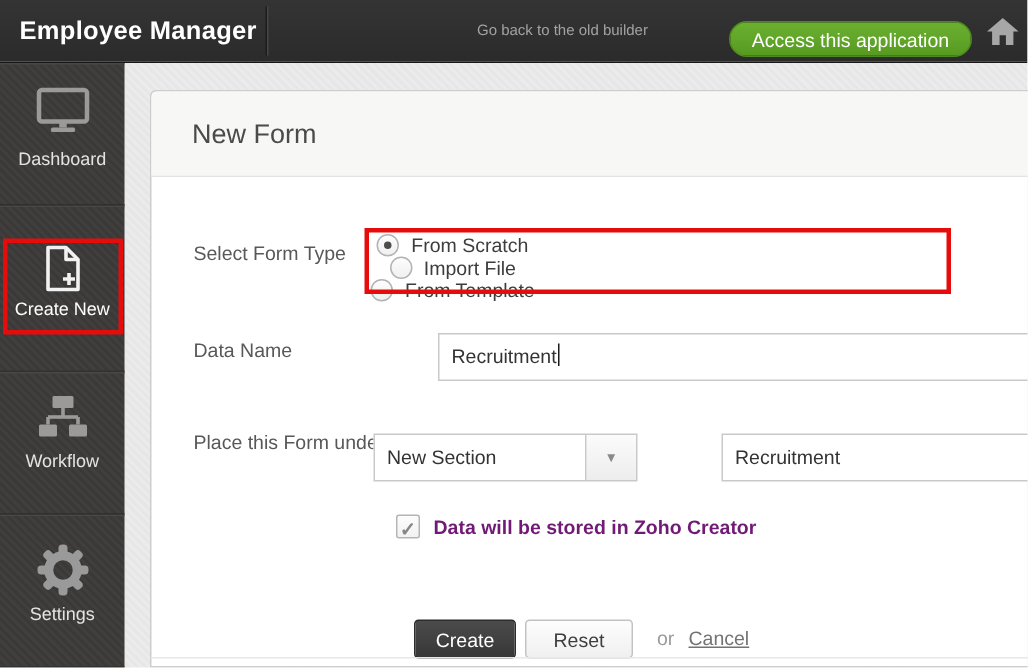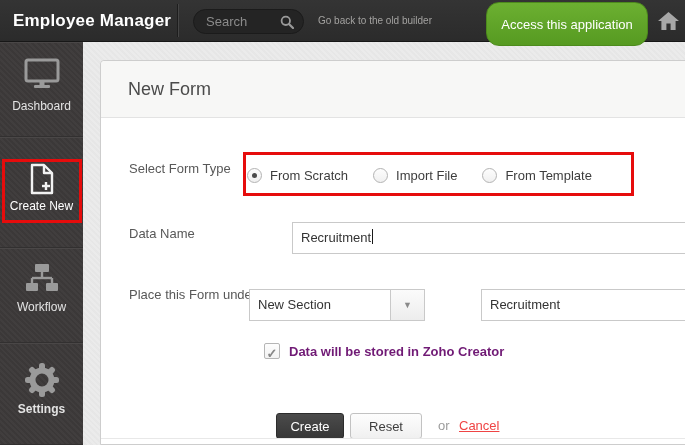--- a/index.html
+++ b/index.html
@@ -25,21 +25,21 @@
   }
   .search-pill input {
     position:absolute; left:12px; top:2px; width:72px; height:19px;
     background:transparent; border:none; outline:none; color:#bdbdbd; font-size:13px;
     font-family:"Liberation Sans", sans-serif;
   }
   .search-pill input::placeholder { color:#8b8b8b; opacity:1; }
   .search-icon { position:absolute; right:9px; top:5px; width:14px; height:14px; }
   .old-builder { position:absolute; left:318px; top:0; line-height:41px; color:#a3a2a0; font-size:10px; }
   .access-btn {
-    position:absolute; left:486px; top:2px; width:162px; height:44px;
+    position:absolute; left:486px; top:14px; width:162px; height:24px;
     background:linear-gradient(#6cb031,#569a21); border:1px solid #4d8b1c; border-radius:13px;
     color:#fff; font-size:13px; font-family:"Liberation Sans", sans-serif;
     text-align:center; cursor:pointer;
   }
   .home-btn { position:absolute; left:657px; top:10px; width:23px; height:22px; cursor:pointer; }
 
   
   #sidebar {
     position:absolute; left:0; top:42px; width:83px; height:403px;
     background-color:#3d3a3a;
@@ -50,21 +50,21 @@
   .side-item .s-label { position:absolute; left:0; width:83px; text-align:center; color:#e3e3e3; font-size:12px; }
   #item-dashboard { top:0; height:95px; }
   #item-dashboard .s-icon { top:16px; }
   #item-dashboard .s-label { top:57px; }
   #item-create { top:95px; height:111px; }
   #item-create .s-icon { top:26px; }
   #item-create .s-label { top:62px; color:#ffffff; }
   #item-workflow { top:206px; height:95px; }
   #item-workflow .s-icon { top:14px; }
   #item-workflow .s-label { top:52px; }
-  #item-settings { top:301px; height:102px;font-weight:bold; }
+  #item-settings { top:301px; height:102px; }
   #item-settings .s-icon { top:19px; }
   #item-settings .s-label { top:59px; }
 
   
   .annotation { position:absolute; border:3px solid #e60c0c; pointer-events:none; z-index:20; }
   #annotation-create { left:2px; top:159px; width:80px; height:64px; }
   #annotation-formtype { left:243px; top:152px; width:391px; height:44px; border-width:3px; }
 
   
   #panel {
@@ -77,21 +77,21 @@
   }
   .panel-title { position:absolute; left:27px; top:0; line-height:56px; font-size:18px; color:#4b4b4b; }
   .panel-bottom-line { position:absolute; left:0; right:0; top:377px; height:1px; background:#e8e8e8; }
 
   .f-label { position:absolute; font-size:13px; color:#585858; }
   #lbl-formtype { left:28px; top:100px; }
   #lbl-formname { left:28px; top:165px; }
   #lbl-placeunder { left:28px; top:226px; }
 
   
-  .radio-group { position:absolute; left:146px; top:95px; height:38px; display:flex; align-items:center; }
+  .radio-group { position:absolute; left:146px; top:95px; height:38px; display:flex; align-items:center;flex-direction:column; }
   .radio-opt { display:flex; align-items:center; margin-right:25px; cursor:pointer; }
   .radio-circle {
     width:15px; height:15px; border:1px solid #b3b3b3; border-radius:50%;
     background:linear-gradient(#fdfdfd,#f0f0f0); position:relative; margin-right:8px;
   }
   .radio-circle.checked::after {
     content:""; position:absolute; left:4px; top:4px; width:5px; height:5px;
     border-radius:50%; background:#4c4c4c;
   }
   .radio-label { font-size:13px; color:#3d3d3d; }
@@ -121,37 +121,30 @@
     width:16px; height:16px; border:1px solid #b5b5b5; background:linear-gradient(#fdfdfd,#f2f2f2);
     border-radius:2px; margin-right:9px; text-align:center; cursor:default; position:relative;
   }
   .checkbox .check-glyph { font-size:13px; color:#878787; line-height:15px; font-weight:bold; }
   .checkbox-label { font-size:13px; color:#701a75;font-weight:bold; }
 
   .btn { position:absolute; top:352px; height:26px; border-radius:3px; font-size:13px; font-family:"Liberation Sans", sans-serif; cursor:pointer; }
   #btn-create { left:175px; width:68px; background:linear-gradient(#4b4b4b,#373737); border:1px solid #2c2c2c; color:#fff; }
   #btn-reset { left:249px; width:72px; background:linear-gradient(#fdfdfd,#f0f0f0); border:1px solid #c2c2c2; color:#3e3e3e; }
   .or-text { position:absolute; left:337px; top:357px; font-size:13px; color:#9b9b9b; }
-  .cancel-link { position:absolute; left:358px; top:357px; font-size:13px; color:#ef4444; text-decoration:underline; cursor:pointer; }
+  .cancel-link { position:absolute; left:358px; top:357px; font-size:13px; color:#737373; text-decoration:underline; cursor:pointer; }
 </style>
 </head>
 <body>
 
 <div id="screen">
 
   <div id="header">
     <div class="app-title">Employee Manager</div>
     <div class="hsep"></div>
-    <div class="search-pill">
-      <input type="text" placeholder="Search" style="">
-      <svg class="search-icon" viewBox="0 0 14 14">
-        <circle cx="5.8" cy="5.8" r="4.2" fill="none" stroke="#9a9a9a" stroke-width="1.8"></circle>
-        <line x1="9.2" y1="9.2" x2="13" y2="13" stroke="#9a9a9a" stroke-width="2.2" stroke-linecap="round"></line>
-      </svg>
-    </div>
     <div class="old-builder">Go back to the old builder</div>
     <button class="access-btn">Access this application</button>
     <svg class="home-btn" viewBox="0 0 23 22">
       <path d="M11.5 2 L22 11 H18.6 V20 H13.6 V13.5 H9.4 V20 H4.4 V11 H1 Z" fill="#a7a7a7"></path>
     </svg>
   </div>
 
   <div id="sidebar">
 
     <div class="side-item" id="item-dashboard">

